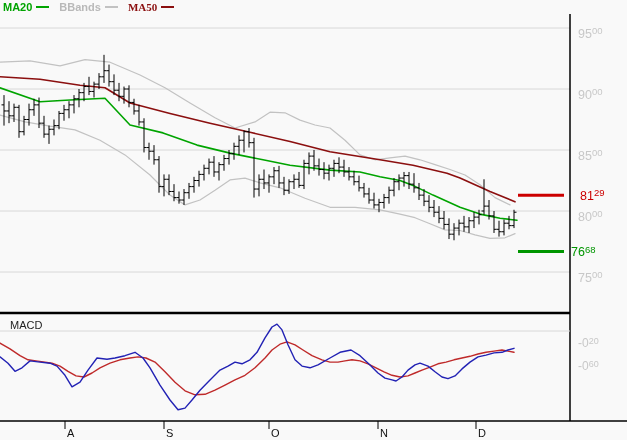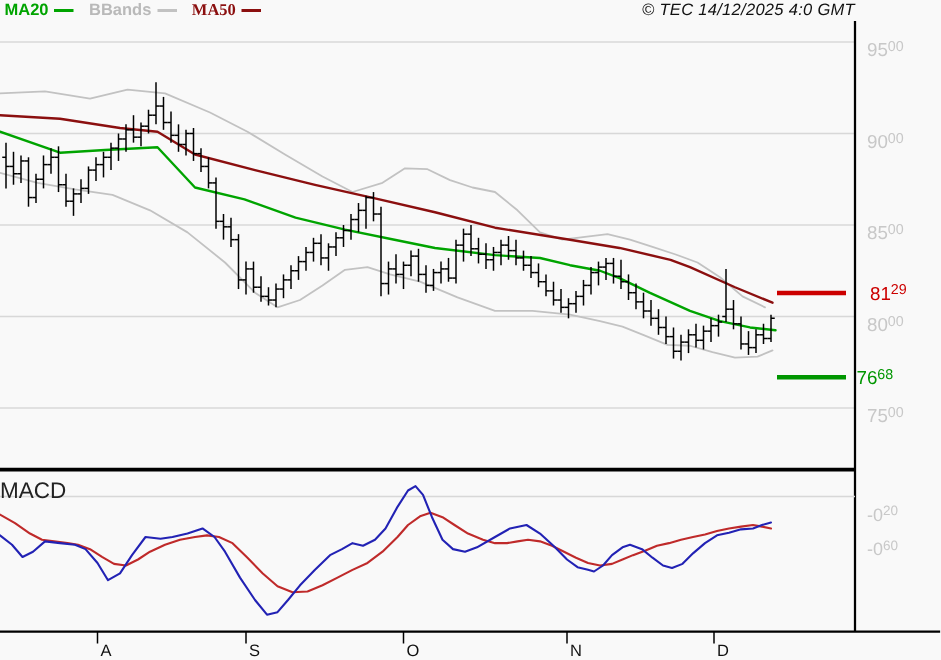--- a/index.html
+++ b/index.html
@@ -5,21 +5,21 @@
   html,body{margin:0;padding:0;background:#f9f9f9;}
   #page{position:relative;width:627px;height:440px;background:#f9f9f9;overflow:hidden;
         font-family:"Liberation Sans",sans-serif;}
   #chart{position:absolute;left:0;top:0;}
   .legend{position:absolute;left:3px;top:1px;font-size:11px;font-weight:bold;
           display:flex;gap:10px;align-items:center;}
   .legend .item{display:flex;align-items:center;gap:4px;text-align:center;}
   .legend .dash{display:inline-block;width:13px;height:2px;}
   .copyright{position:absolute;top:1px;right:57px;font-size:11px;font-style:italic;
              color:#111;letter-spacing:0.2px;}
-  .macd-label{position:absolute;left:0;top:319px;font-size:15px;color:#222;}
+  .macd-label{position:absolute;left:10px;top:319px;font-size:11px;color:#222;}
 </style>
 </head>
 <body>
 
 <div id="page">
   <svg id="chart" width="627" height="440" xmlns="http://www.w3.org/2000/svg">
       <g>
         <line x1="0" y1="28" x2="570" y2="28" stroke="#d8d8d8" stroke-width="1"></line>
         <line x1="0" y1="89" x2="570" y2="89" stroke="#d8d8d8" stroke-width="1"></line>
         <line x1="0" y1="150" x2="570" y2="150" stroke="#d8d8d8" stroke-width="1"></line>
@@ -382,16 +382,15 @@
     <span class="item">
       <span style="color:#b9b9b9;">BBands</span>
       <span class="dash" style="background:#c2c2c2;"></span>
     </span>
     <span class="item">
       <span style="color:#8b0f0f;font-family:Liberation Serif, serif;">MA50</span>
       <span class="dash" style="background:#8b0f0f;"></span>
     </span>
   </div>
 
-  <div class="copyright">© TEC 14/12/2025 4:0 GMT</div>
 
   <div class="macd-label">MACD</div>
 </div>
 
 </body></html>

